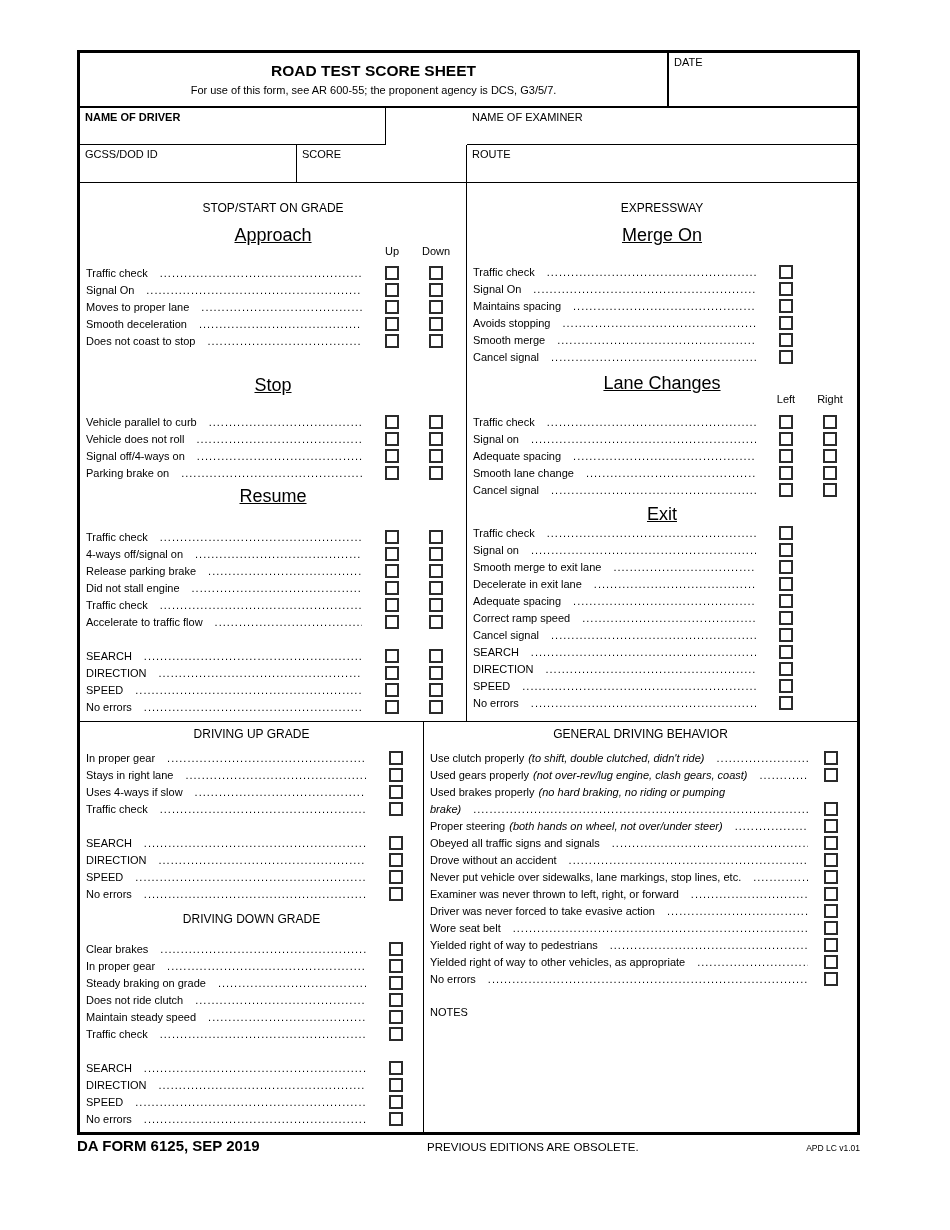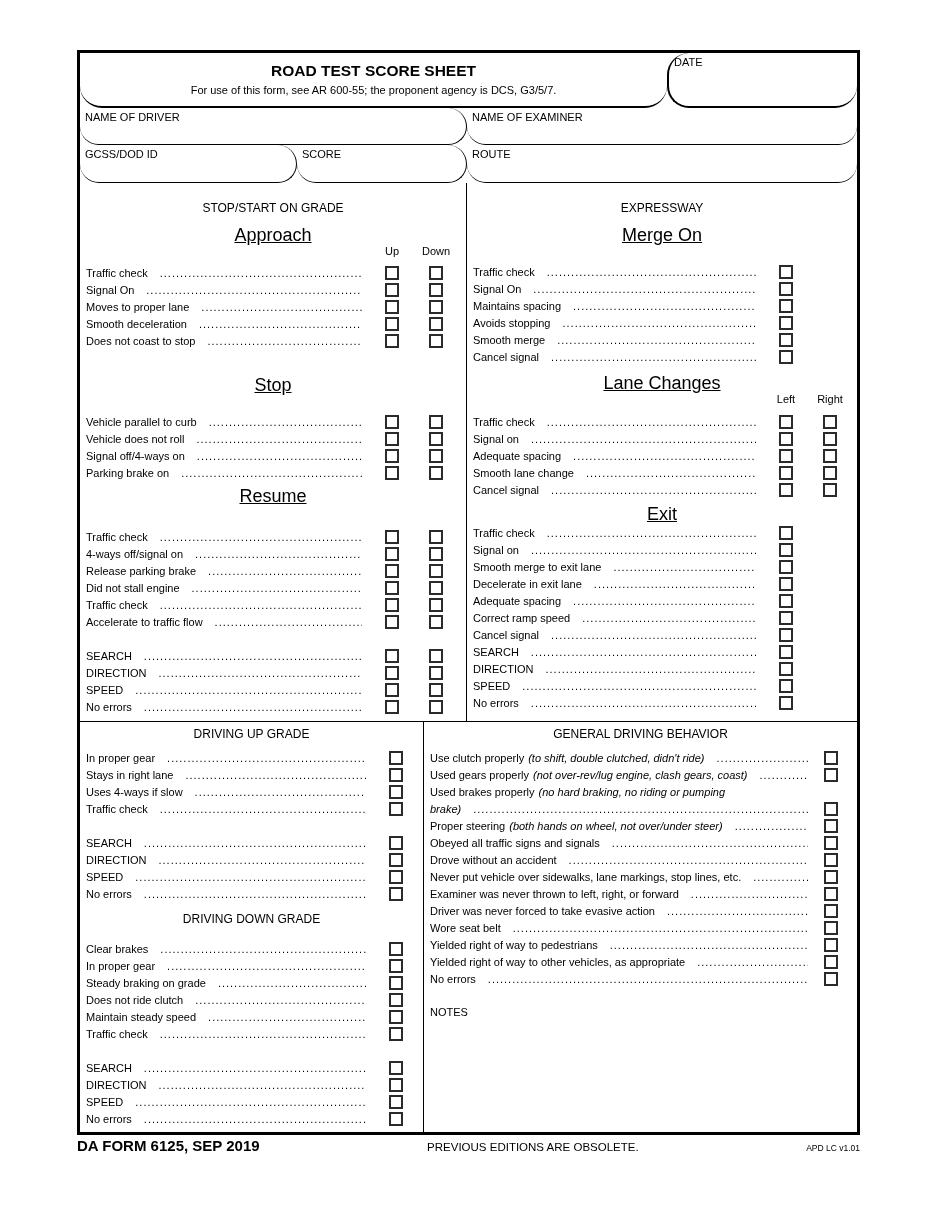--- a/index.html
+++ b/index.html
@@ -5,27 +5,27 @@
   * { margin:0; padding:0; box-sizing:border-box; }
   body { background:#fff; }
   .page {
     position:relative; width:950px; height:1230px; background:#fff;
     font-family:"Liberation Sans","DejaVu Sans",sans-serif; color:#000;
   }
   .form {
     position:absolute; left:77px; top:50px; width:783px; height:1085px;
     border:3px solid #000;
   }
-  .cell { position:absolute;border-radius:22px; }
+  .cell { position:absolute; }
   .cell-label { display:block; font-size:11px; padding:3px 5px; }
   .c-title { left:0; top:0; width:587px; height:55px; border-bottom:2px solid #000; text-align:center; padding-top:9px; }
   .form-title { font-size:15.5px; font-weight:bold; }
   .form-sub { font-size:11px; margin-top:4px; }
   .c-date { left:587px; top:0; width:190px; height:55px; border-left:2px solid #000; border-bottom:2px solid #000; }
-  .c-driver { left:0; top:55px; width:387px; height:37px; border-right:1px solid #000; border-bottom:1px solid #000; }
+  .c-driver { left:0; top:55px; width:306px; height:37px; border-right:1px solid #000; border-bottom:1px solid #000;font-weight:bold; }
   .c-examiner { left:387px; top:55px; width:390px; height:37px; border-bottom:1px solid #000; }
   .c-id { left:0; top:92px; width:217px; height:38px; border-right:1px solid #000; border-bottom:1px solid #000; }
   .c-score { left:217px; top:92px; width:170px; height:38px; border-right:1px solid #000; border-bottom:1px solid #000; }
   .c-route { left:387px; top:92px; width:390px; height:38px; border-bottom:1px solid #000; }
 
   .panel { position:absolute; overflow:hidden; }
   #panel-tl { left:0; top:130px; width:387px; height:539px; border-right:1px solid #000; border-bottom:1px solid #000; }
   #panel-tr { left:387px; top:130px; width:390px; height:539px; border-bottom:1px solid #000; }
   #panel-bl { left:0; top:669px; width:344px; height:410px; border-right:1px solid #000; }
   #panel-br { left:344px; top:669px; width:433px; height:410px; }

